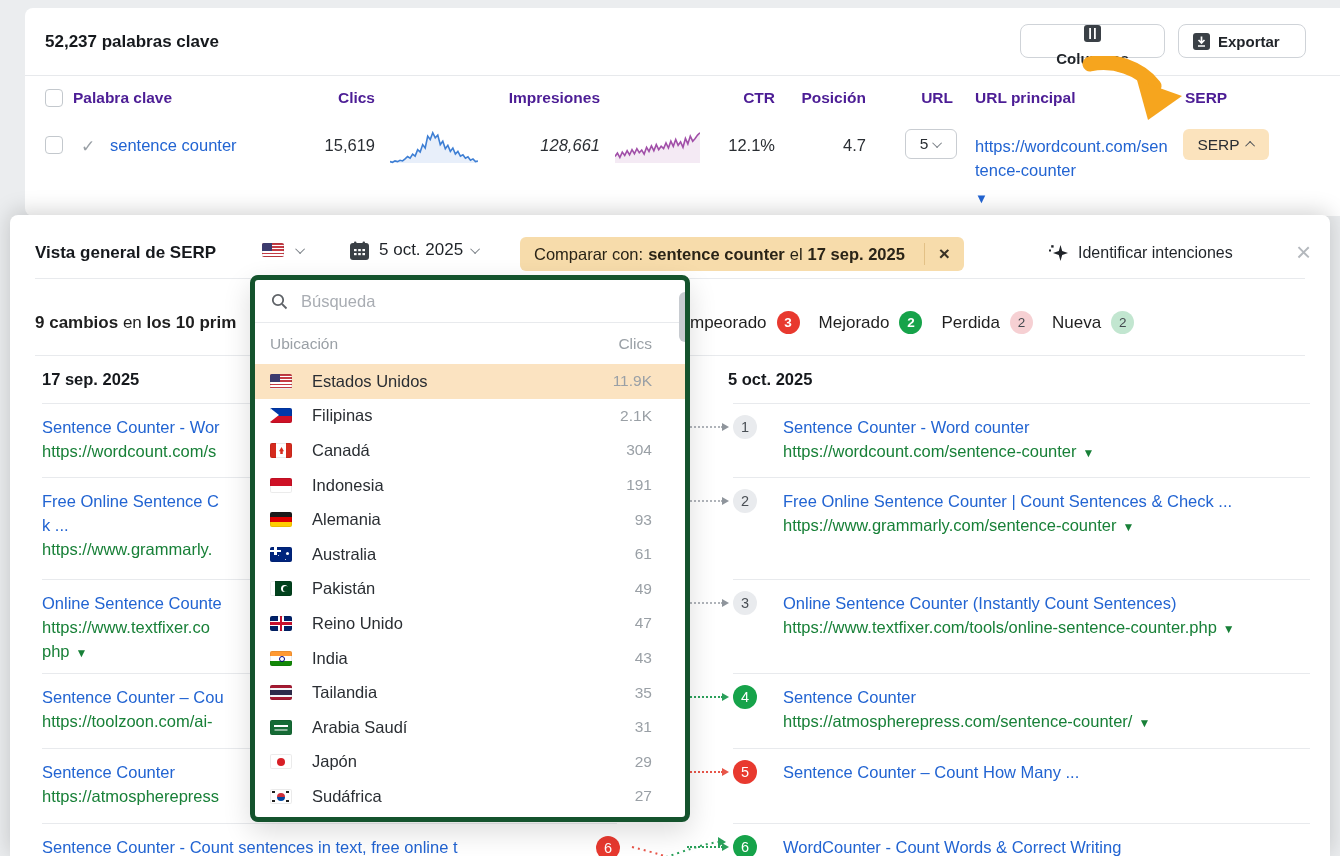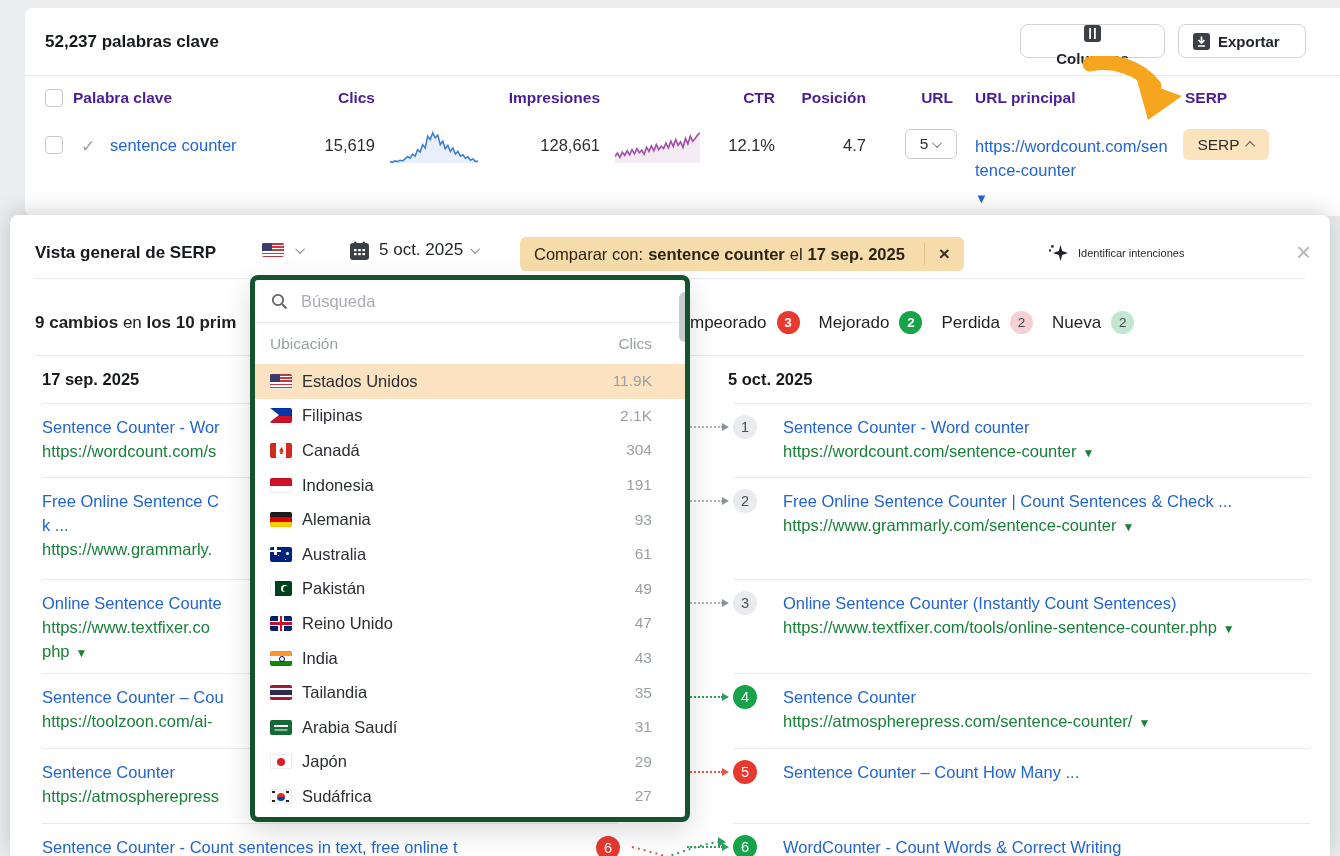--- a/index.html
+++ b/index.html
@@ -32,21 +32,21 @@
   .pointer-arrow { position:absolute; left:1082px; top:56px; z-index:5; }
 
   
   .modal { position:absolute; left:10px; top:215px; width:1320px; height:641px; background:#fff; border-radius:8px 8px 0 0; box-shadow:0 -3px 22px rgba(0,0,0,.18); z-index:10; }
   .modal-title { position:absolute; left:25px; top:28px; font-size:17px; font-weight:bold; color:#16191d; }
   .flag-select { position:absolute; left:252px; top:28px; display:flex; align-items:center; gap:14px; cursor:pointer; }
   .date-select { position:absolute; left:340px; top:25px; display:flex; align-items:center; gap:10px; font-size:17px; color:#1f2328; cursor:pointer; }
   .compare-chip { position:absolute; left:510px; top:22px; height:34px; background:#f7dcab; border-radius:6px; display:flex; align-items:center; padding:0 14px; font-size:16.5px; color:#2a2417; cursor:pointer; }
   .compare-chip b { margin:0 5px; }
   .chip-x { margin-left:14px; padding-left:14px; border-left:1px solid #e3c186; font-size:19px; font-weight:bold; color:#3a3graphics326; color:#3a3326; cursor:pointer; }
-  .intents { position:absolute; left:1038px; top:28px; display:flex; align-items:center; gap:10px; font-size:11px; color:#1f2328; cursor:pointer; }
+  .intents { position:absolute; left:1038px; top:28px; display:flex; align-items:center; gap:10px; font-size:16px; color:#1f2328; cursor:pointer; }
   .modal-close { position:absolute; left:1286px; top:24px; font-size:26px; color:#b4b8bd; cursor:pointer; line-height:26px; }
   .m-div { position:absolute; left:25px; width:1270px; border-top:1px solid #e8eaed; }
   .changes-frag { position:absolute; left:25px; top:98px; font-size:17px; color:#1f1f1f; white-space:nowrap; }
   .stats { position:absolute; left:680px; top:96px; display:flex; align-items:center; gap:19px; }
   .stat { display:flex; align-items:center; gap:10px; font-size:17px; color:#1f1f1f; }
   .badge { min-width:23px; height:23px; padding:0 4px; border-radius:12px; display:flex; align-items:center; justify-content:center; font-size:13.5px; font-weight:bold; }
   .b-red-solid { background:#e8392f; color:#fff; }
   .b-green-solid { background:#16a34a; color:#fff; }
   .b-pink-soft { background:#f6d0d3; color:#44494f; font-weight:normal; }
   .b-green-soft { background:#c2e6d0; color:#44494f; font-weight:normal; }
@@ -81,21 +81,21 @@
   .dropdown { position:absolute; left:250px; top:275px; width:440px; height:547px; background:#fff; border:5px solid #14532d; border-radius:8px; box-shadow:0 10px 28px rgba(0,0,0,.14); z-index:20; overflow:hidden; }
   .search-row { position:absolute; left:0; top:0; width:100%; height:43px; border-bottom:1px solid #e8eaed; display:flex; align-items:center; padding:0 16px; gap:13px; }
   .search-input { border:none; outline:none; font-size:16.5px; color:#2a2e33; width:330px; font-family:inherit; }
   .search-input::placeholder { color:#a9adb3; }
   .scroll-thumb { position:absolute; left:424px; top:12px; width:12px; height:50px; background:#c8ccd1; border-radius:6px; }
   .dd-cols { position:absolute; left:0; top:43px; width:100%; height:41px; display:flex; align-items:center; padding:0 33px 0 15px; font-size:15.5px; color:#9aa0a6; }
   .dd-cols .clics-h { margin-left:auto; }
   .dd-list { position:absolute; left:0; top:84px; width:100%; height:463px; overflow:hidden; }
   .drow { height:34.6px; display:flex; align-items:center; padding:0 33px 0 15px; cursor:pointer; }
   .drow.selected { background:#fbe3c1; }
-  .drow .cname { margin-left:10px; font-size:16.5px; color:#2a2e33; }
+  .drow .cname { margin-left:20px; font-size:16.5px; color:#2a2e33; }
   .drow .cclicks { margin-left:auto; font-size:15.5px; color:#9aa0a6; }
 
   
   .flag { position:relative; width:22px; height:15px; border-radius:2px; overflow:hidden; flex:0 0 22px; box-shadow:inset 0 0 0 1px rgba(0,0,0,.08); display:inline-block; }
   .flag-us { background:repeating-linear-gradient(180deg,#c43b44 0 1.6px,#fff 1.6px 3.2px); }
   .flag-us::before { content:""; position:absolute; left:0; top:0; width:10px; height:8px; background:#3c3b6e; }
   .flag-ph { background:linear-gradient(180deg,#0038a8 0 50%,#ce1126 50%); }
   .flag-ph::before { content:""; position:absolute; left:0; top:0; border-left:9px solid #fff; border-top:7.5px solid transparent; border-bottom:7.5px solid transparent; }
   .flag-ca { background:linear-gradient(90deg,#d52b1e 0 26%,#fff 26% 74%,#d52b1e 74%); }
   .flag-ca::before { content:""; position:absolute; left:9px; top:4px; width:5px; height:7px; background:#d52b1e; clip-path:polygon(50% 0,100% 60%,75% 60%,75% 100%,25% 100%,25% 60%,0 60%); }
@@ -162,21 +162,21 @@
   <div class="col-hdr" style="left:1160px;">SERP</div>
 
   <span class="checkbox" style="left:20px; top:128px;"></span>
   <span class="checkmark" style="left:56px; top:128px;">✓</span>
   <a class="kw-link abs" style="left:85px; top:128px;">sentence counter</a>
   <div class="cell-num" style="left:250px; top:128px; width:100px;">15,619</div>
   <svg class="spark" style="left:365px;" width="88" height="42" id="spark-clicks">
       <polygon points="0,38 0,36.6 2.5142857142857142,37.28 5.0285714285714285,35.92 7.542857142857143,36.6 10.057142857142857,35.24 12.571428571428571,35.92 15.085714285714285,33.879999999999995 17.6,31.5 20.114285714285714,33.2 22.628571428571426,29.119999999999997 25.142857142857142,31.16 27.65714285714286,24.7 30.17142857142857,27.08 32.68571428571428,19.6 35.2,23 37.714285714285715,11.100000000000001 40.22857142857143,14.5 42.74285714285714,7.700000000000003 45.25714285714285,12.799999999999997 47.771428571428565,10.079999999999998 50.285714285714285,19.6 52.8,16.200000000000003 55.31428571428572,23.68 57.82857142857143,20.28 60.34285714285714,26.4 62.85714285714286,23 65.37142857142857,29.119999999999997 67.88571428571429,26.4 70.4,31.16 72.91428571428573,29.8 75.42857142857143,33.2 77.94285714285714,31.84 80.45714285714286,35.24 82.97142857142858,33.879999999999995 85.48571428571428,36.6 88,35.92 88,38" fill="#3e7fd4" opacity="0.12"></polygon>
       <polyline points="0,36.6 2.5142857142857142,37.28 5.0285714285714285,35.92 7.542857142857143,36.6 10.057142857142857,35.24 12.571428571428571,35.92 15.085714285714285,33.879999999999995 17.6,31.5 20.114285714285714,33.2 22.628571428571426,29.119999999999997 25.142857142857142,31.16 27.65714285714286,24.7 30.17142857142857,27.08 32.68571428571428,19.6 35.2,23 37.714285714285715,11.100000000000001 40.22857142857143,14.5 42.74285714285714,7.700000000000003 45.25714285714285,12.799999999999997 47.771428571428565,10.079999999999998 50.285714285714285,19.6 52.8,16.200000000000003 55.31428571428572,23.68 57.82857142857143,20.28 60.34285714285714,26.4 62.85714285714286,23 65.37142857142857,29.119999999999997 67.88571428571429,26.4 70.4,31.16 72.91428571428573,29.8 75.42857142857143,33.2 77.94285714285714,31.84 80.45714285714286,35.24 82.97142857142858,33.879999999999995 85.48571428571428,36.6 88,35.92" fill="none" stroke="#3e7fd4" stroke-width="1.6"></polyline>
     </svg>
-  <div class="cell-num" style="left:455px; top:128px; width:120px;">128,661</div>
+  <div class="cell-num" style="left:455px; top:128px; width:120px;font-style:italic;">128,661</div>
   <svg class="spark" style="left:590px;" width="85" height="42" id="spark-impressions">
       <polygon points="0,38 0,31.5 2.4285714285714284,28.1 4.857142857142857,32.519999999999996 7.285714285714286,27.08 9.714285714285714,30.479999999999997 12.142857142857142,25.72 14.571428571428571,29.8 17,24.7 19.428571428571427,28.78 21.857142857142854,23.68 24.285714285714285,27.759999999999998 26.714285714285715,25.04 29.142857142857142,29.119999999999997 31.571428571428573,22.32 34,26.4 36.42857142857142,20.959999999999997 38.857142857142854,25.72 41.285714285714285,19.6 43.71428571428571,24.7 46.14285714285714,21.299999999999997 48.57142857142857,23.68 51,17.9 53.42857142857143,23 55.857142857142854,16.200000000000003 58.285714285714285,21.299999999999997 60.714285714285715,14.5 63.142857142857146,20.28 65.57142857142857,16.88 68,22.32 70.42857142857143,13.48 72.85714285714285,18.92 75.28571428571428,11.100000000000001 77.71428571428571,16.200000000000003 80.14285714285714,13.48 82.57142857142857,10.079999999999998 85,7.700000000000003 85,38" fill="#a14fa8" opacity="0.12"></polygon>
       <polyline points="0,31.5 2.4285714285714284,28.1 4.857142857142857,32.519999999999996 7.285714285714286,27.08 9.714285714285714,30.479999999999997 12.142857142857142,25.72 14.571428571428571,29.8 17,24.7 19.428571428571427,28.78 21.857142857142854,23.68 24.285714285714285,27.759999999999998 26.714285714285715,25.04 29.142857142857142,29.119999999999997 31.571428571428573,22.32 34,26.4 36.42857142857142,20.959999999999997 38.857142857142854,25.72 41.285714285714285,19.6 43.71428571428571,24.7 46.14285714285714,21.299999999999997 48.57142857142857,23.68 51,17.9 53.42857142857143,23 55.857142857142854,16.200000000000003 58.285714285714285,21.299999999999997 60.714285714285715,14.5 63.142857142857146,20.28 65.57142857142857,16.88 68,22.32 70.42857142857143,13.48 72.85714285714285,18.92 75.28571428571428,11.100000000000001 77.71428571428571,16.200000000000003 80.14285714285714,13.48 82.57142857142857,10.079999999999998 85,7.700000000000003" fill="none" stroke="#a14fa8" stroke-width="1.6"></polyline>
     </svg>
   <div class="cell-num" style="left:670px; top:128px; width:80px;">12.1%</div>
   <div class="cell-num" style="left:741px; top:128px; width:100px;">4.7</div>
   <div class="url-select">
     <span>5</span>
     <span class="chev-dn"></span>
   </div>

